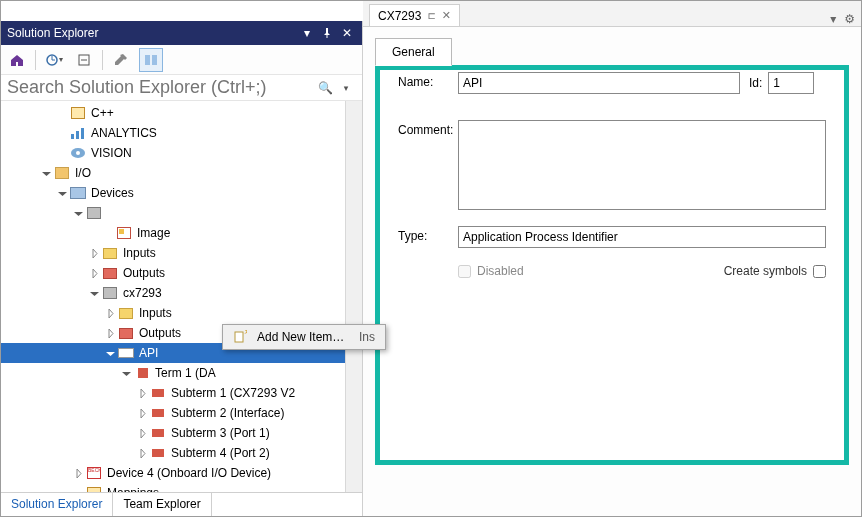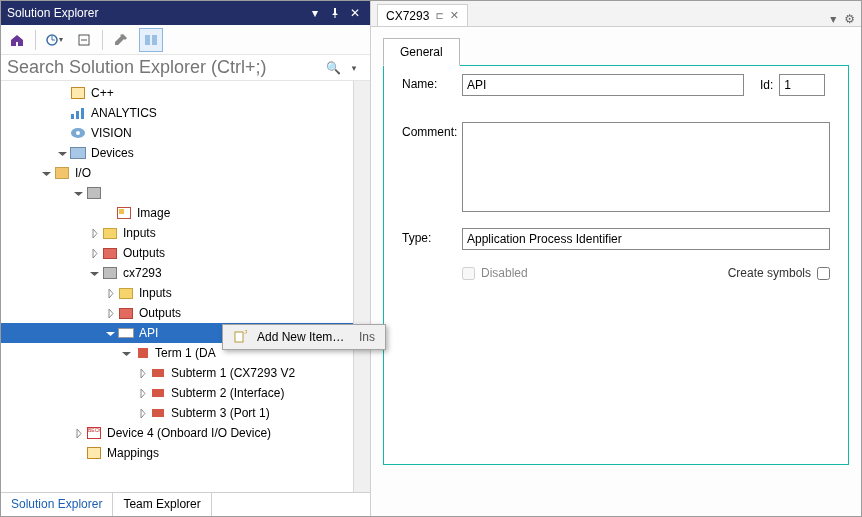--- a/index.html
+++ b/index.html
@@ -1,17 +1,17 @@
 <!DOCTYPE html>
 <html><head>
 <meta charset="utf-8">
 <style>
 * { box-sizing: border-box; margin: 0; padding: 0; font-family: "Segoe UI", Tahoma, sans-serif; font-size: 12px; }
 body { background: #fff; width: 862px; height: 517px; display: flex; border: 1px solid #9c9c9c; overflow: hidden; }
-.left { width: 380px; display: flex; flex-direction: column; border-right: 1px solid #cfcfcf; }
+.left { width: 380px; display: flex; flex-direction: column; border-right: 1px solid #cfcfcf; margin-top: 20px; }
 .right { flex: 1; display: flex; flex-direction: column; background: #f5f5f5; }
 
 
 .panel-hdr { background: #232e66; color: #fff; height: 24px; display: flex; align-items: center; padding: 0 6px; justify-content: space-between; }
 .panel-hdr span { font-size: 12px; }
 .hdr-icons { display: flex; gap: 2px; }
 .hdr-ico { width: 18px; height: 18px; display: flex; align-items: center; justify-content: center; cursor: pointer; color: #fff; }
 .tb { height: 30px; background: #fdfdfd; display: flex; align-items: center; gap: 6px; padding: 0 4px; border-bottom: 1px solid #e5e5e5; }
 .tb-btn { width: 24px; height: 24px; display: flex; align-items: center; justify-content: center; border: 1px solid transparent; cursor: pointer; }
 .tb-btn.active { border: 1px solid #8ab6e0; background: #e6f0fa; }
@@ -64,30 +64,30 @@
 .doc-tabs { height: 26px; background: #f3f3f3; display: flex; align-items: flex-end; padding: 0 6px; justify-content: space-between; border-bottom: 1px solid #cfcfcf; }
 .doc-tab-g { display: flex; }
 .doc-tab { height: 22px; padding: 0 8px; display: flex; align-items: center; gap: 6px; background: #fff; border: 1px solid #cfcfcf; border-bottom: none; cursor: pointer; }
 .doc-tab .pin { font-size: 10px; color: #777; }
 .doc-tab .x { font-size: 11px; color: #777; cursor: pointer; }
 .doc-rt { display: flex; gap: 8px; align-items: center; color: #666; }
 
 .prop-area { flex: 1; background: #fdfdfd; padding: 10px 12px; }
 .prop-tabs { display: flex; position: relative; top: 1px; }
 .prop-tab { height: 26px; padding: 13px 16px; display: flex; align-items: center; background: #fff; border: 1px solid #b9b9b9; border-bottom: 1px solid #fff; cursor: pointer; }
-.prop-body { border: 1px solid #14b8a6; background: #fff; height: 400px; padding: 8px 18px; }
+.prop-body { border: 5px solid #14b8a6; background: #fff; height: 400px; padding: 2px 18px; }
 
 .frow { display: flex; align-items: flex-start; margin-bottom: 16px; }
 .flab { width: 60px; padding-top: 3px; }
 .finp { height: 22px; border: 1px solid #888; padding: 0 4px; font-size: 12px; outline: none; }
 .finp[readonly] { background: #fff; }
 .finp.big { width: 282px; }
 .finp.wide { width: 368px; }
 .finp.small { width: 46px; }
-.idg { margin-left: 16px; display: flex; align-items: center; gap: 6px; }
+.idg { margin-left: 9px; display: flex; align-items: center; gap: 6px; }
 .tarea { width: 368px; height: 90px; border: 1px solid #888; resize: none; font-family: inherit; padding: 2px 4px; outline: none; overflow-y: scroll; }
 .crow { display: flex; justify-content: space-between; width: 368px; margin-left: 60px; margin-top: 8px; }
 .ck { display: flex; align-items: center; gap: 6px; color: #888; }
 .ck input { width: 13px; height: 13px; }
 
 .scrollbar-v { width: 17px; background: #f0f0f0; border-left: 1px solid #d8d8d8; }
 .left-body { display: flex; flex: 1; overflow: hidden; }
 .tree-c { flex: 1; overflow: hidden; position: relative; }
 </style>
 </head>
@@ -173,42 +173,42 @@
             <span class="arrow"></span>
             <span class="ico">
               <svg width="16" height="12">
                 <ellipse cx="8" cy="6" rx="7" ry="5" fill="#7aa9d4"></ellipse>
                 <circle cx="8" cy="6" r="2" fill="#fff"></circle>
               </svg>
             </span>
             <span class="lbl">VISION</span>
           </div>
         <div class="node">
+            <span class="pad" style="width:38px"></span>
+            <span class="arrow arrow-open">
+              <svg viewBox="0 0 9 9">
+                <path d="M0 3l4.5 4L9 3z"></path>
+              </svg>
+            </span>
+            <span class="ico">
+              <div class="i-pkg"></div>
+            </span>
+            <span class="lbl">I/O</span>
+          </div>
+        <div class="node">
             <span class="pad" style="width:54px"></span>
             <span class="arrow arrow-open">
               <svg viewBox="0 0 9 9">
                 <path d="M0 3l4.5 4L9 3z"></path>
               </svg>
             </span>
             <span class="ico">
               <div class="i-dev"></div>
             </span>
             <span class="lbl">Devices</span>
-          </div>
-        <div class="node">
-            <span class="pad" style="width:38px"></span>
-            <span class="arrow arrow-open">
-              <svg viewBox="0 0 9 9">
-                <path d="M0 3l4.5 4L9 3z"></path>
-              </svg>
-            </span>
-            <span class="ico">
-              <div class="i-pkg"></div>
-            </span>
-            <span class="lbl">I/O</span>
           </div>
         <div class="node">
             <span class="pad" style="width:70px"></span>
             <span class="arrow arrow-open">
               <svg viewBox="0 0 9 9">
                 <path d="M0 3l4.5 4L9 3z"></path>
               </svg>
             </span>
             <span class="ico">
               <div class="i-chip"></div>
@@ -334,20 +334,32 @@
             <span class="pad" style="width:134px"></span>
             <span class="arrow arrow-closed">
               <svg viewBox="0 0 9 9">
                 <path d="M3 0l4 4.5L3 9z"></path>
               </svg>
             </span>
             <span class="ico">
               <div class="i-sub"></div>
             </span>
             <span class="lbl">Subterm 3 (Port 1)</span>
+          </div>
+        <div class="node">
+            <span class="pad" style="width:134px"></span>
+            <span class="arrow arrow-closed">
+              <svg viewBox="0 0 9 9">
+                <path d="M3 0l4 4.5L3 9z"></path>
+              </svg>
+            </span>
+            <span class="ico">
+              <div class="i-sub"></div>
+            </span>
+            <span class="lbl">Subterm 4 (Port 2)</span>
           </div>
         <div class="node">
             <span class="pad" style="width:70px"></span>
             <span class="arrow arrow-closed">
               <svg viewBox="0 0 9 9">
                 <path d="M3 0l4 4.5L3 9z"></path>
               </svg>
             </span>
             <span class="ico">
               <div class="i-beck">BECK</div>

